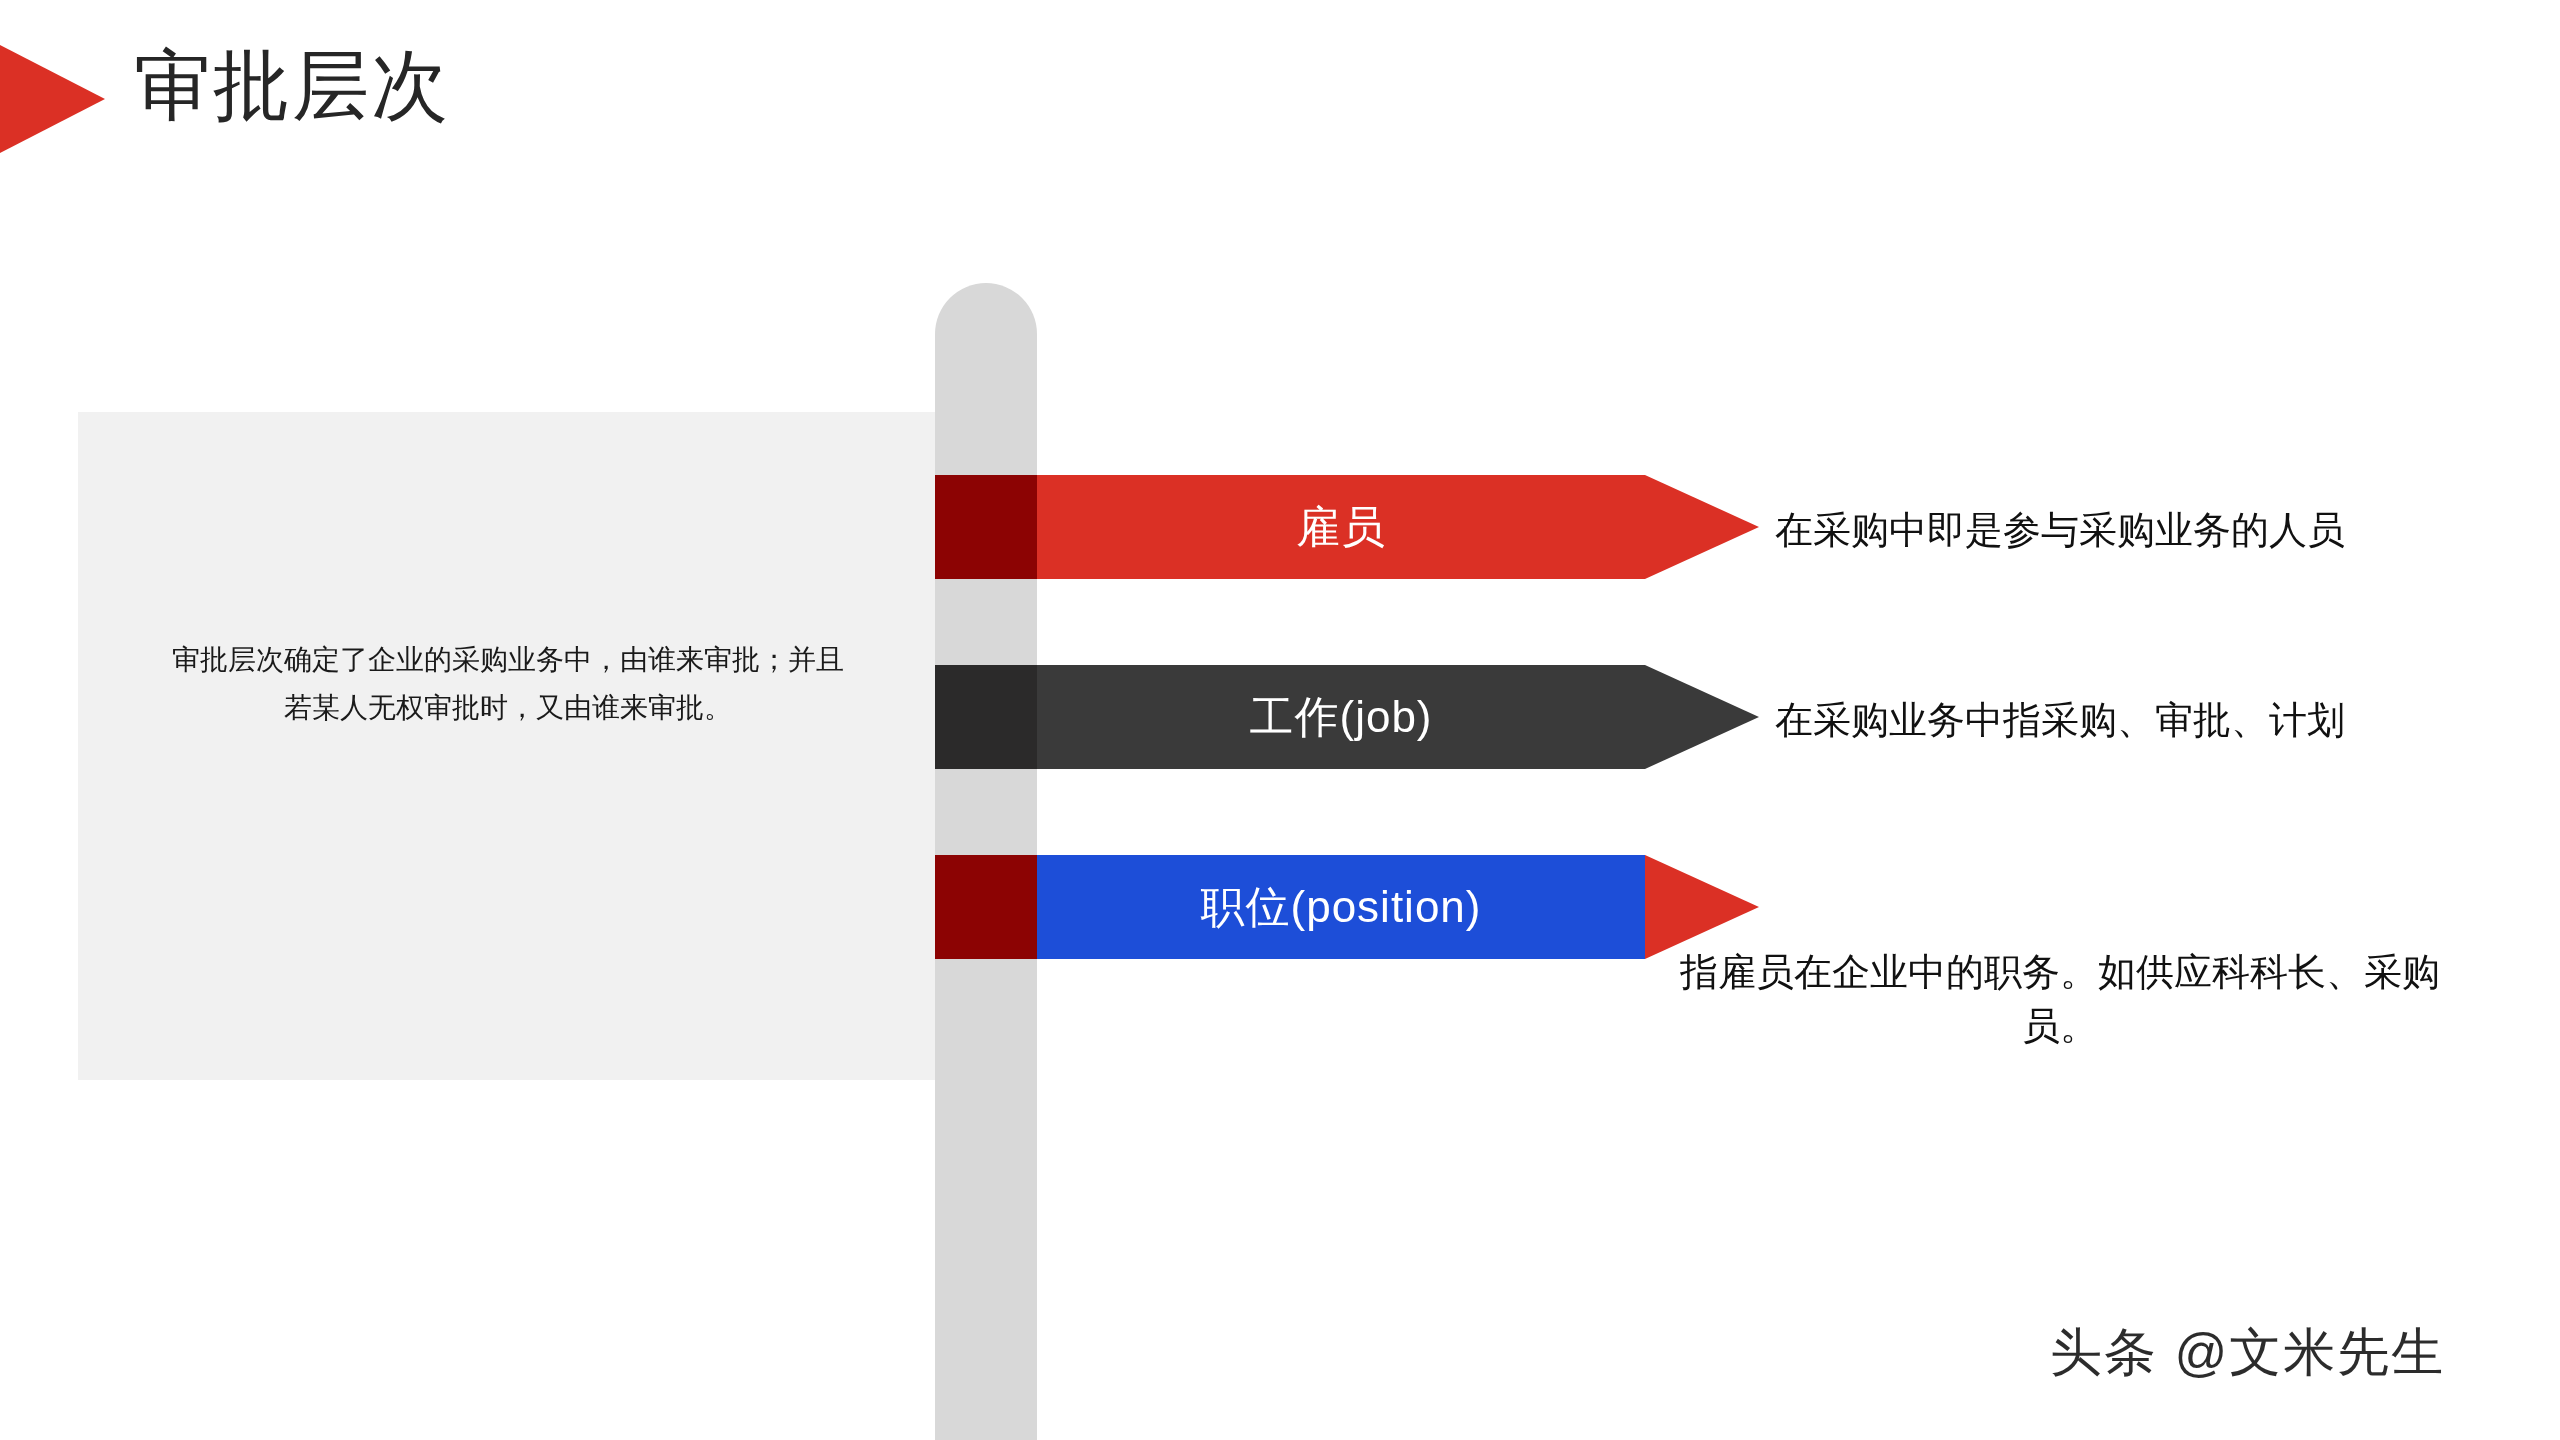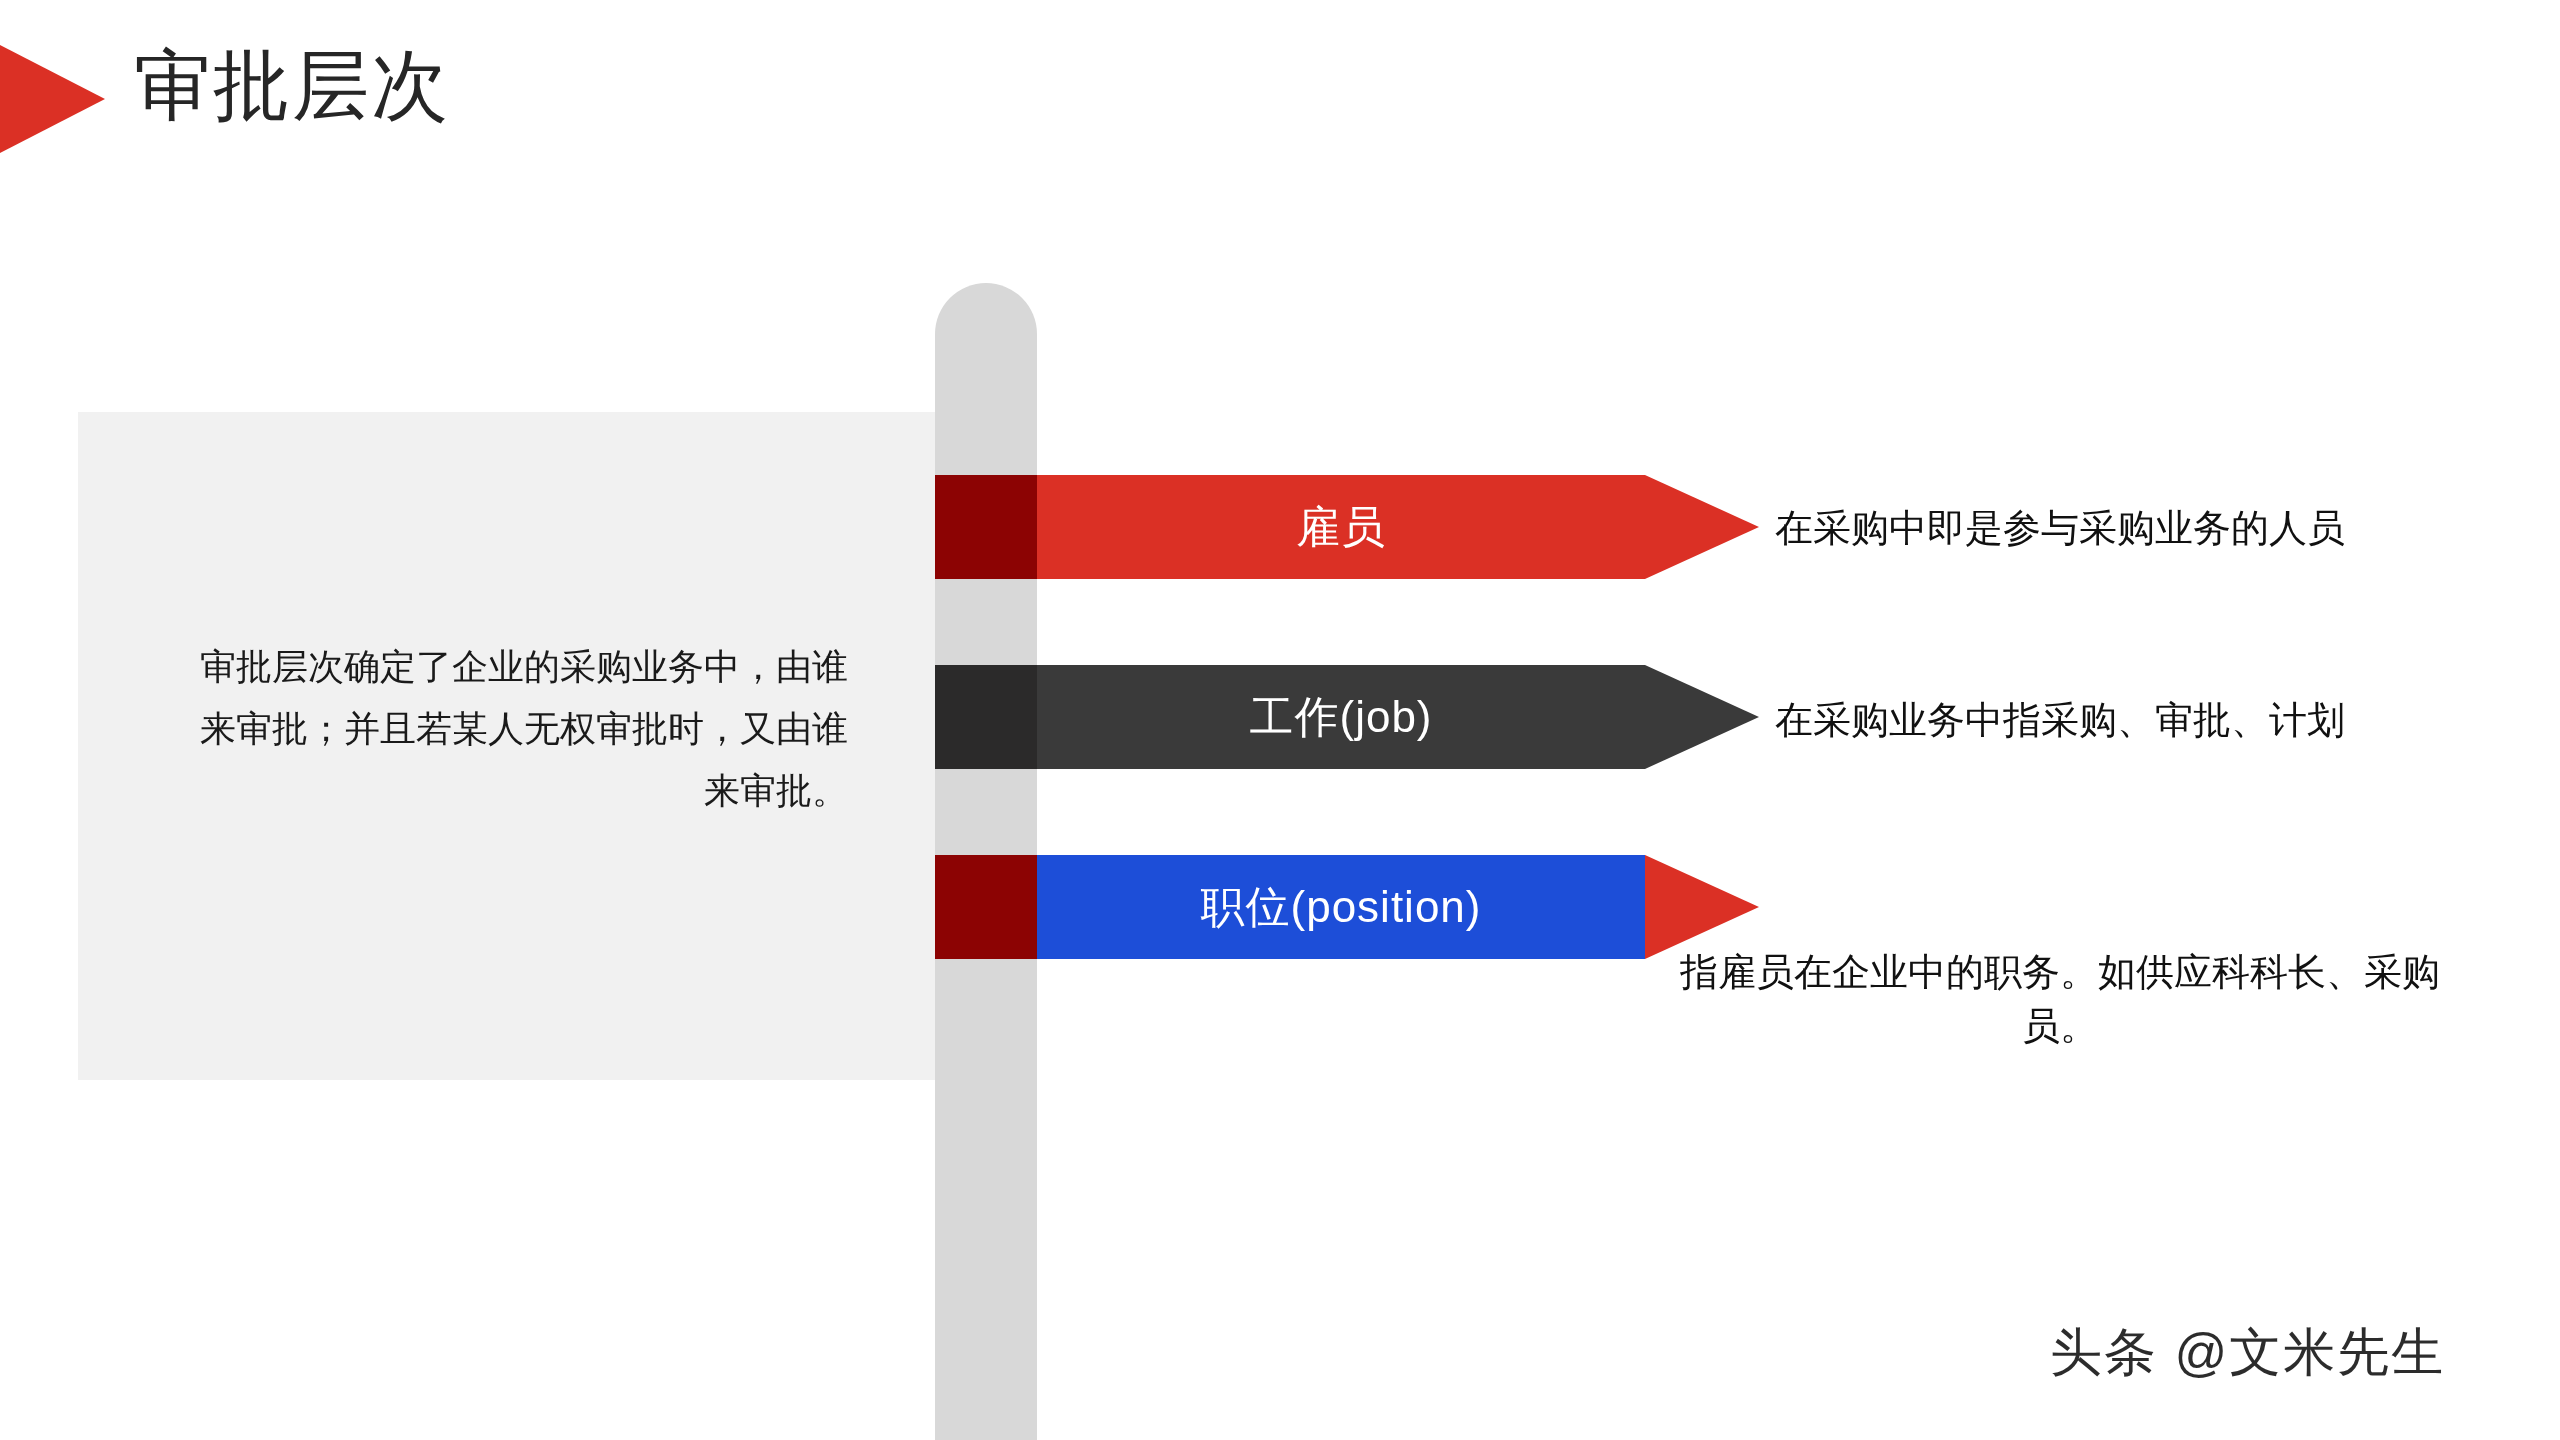--- a/index.html
+++ b/index.html
@@ -46,24 +46,24 @@
     top: 412px;
     width: 860px;
     height: 668px;
     background: #F1F1F1;
   }
   #left-panel-text {
     position: absolute;
     left: 168px;
     top: 636px;
     width: 680px;
-    font-size: 36px;
+    font-size: 28px;
     line-height: 1.72;
     color: #1a1a1a;
-    text-align: right;
+    text-align: center;
   }
 
   
   #spine {
     position: absolute;
     left: 935px;
     top: 283px;
     width: 102px;
     height: 1157px;
     background: #D8D8D8;
@@ -111,21 +111,21 @@
   
   .banner-desc {
     position: absolute;
     left: 1680px;
     width: 760px;
     font-size: 38px;
     line-height: 1.42;
     color: #111111;
     text-align: center;
   }
-  #banner-desc-0 { top: 504px; font-family: Liberation Mono, monospace; }
+  #banner-desc-0 { top: 504px; }
   #banner-desc-1 { top: 694px; }
   #banner-desc-2 { top: 920px; margin-top: 26px; }
 
   
   #watermark {
     position: absolute;
     left: 2050px;
     top: 1318px;
     font-size: 52px;
     color: #1d1d1d;

